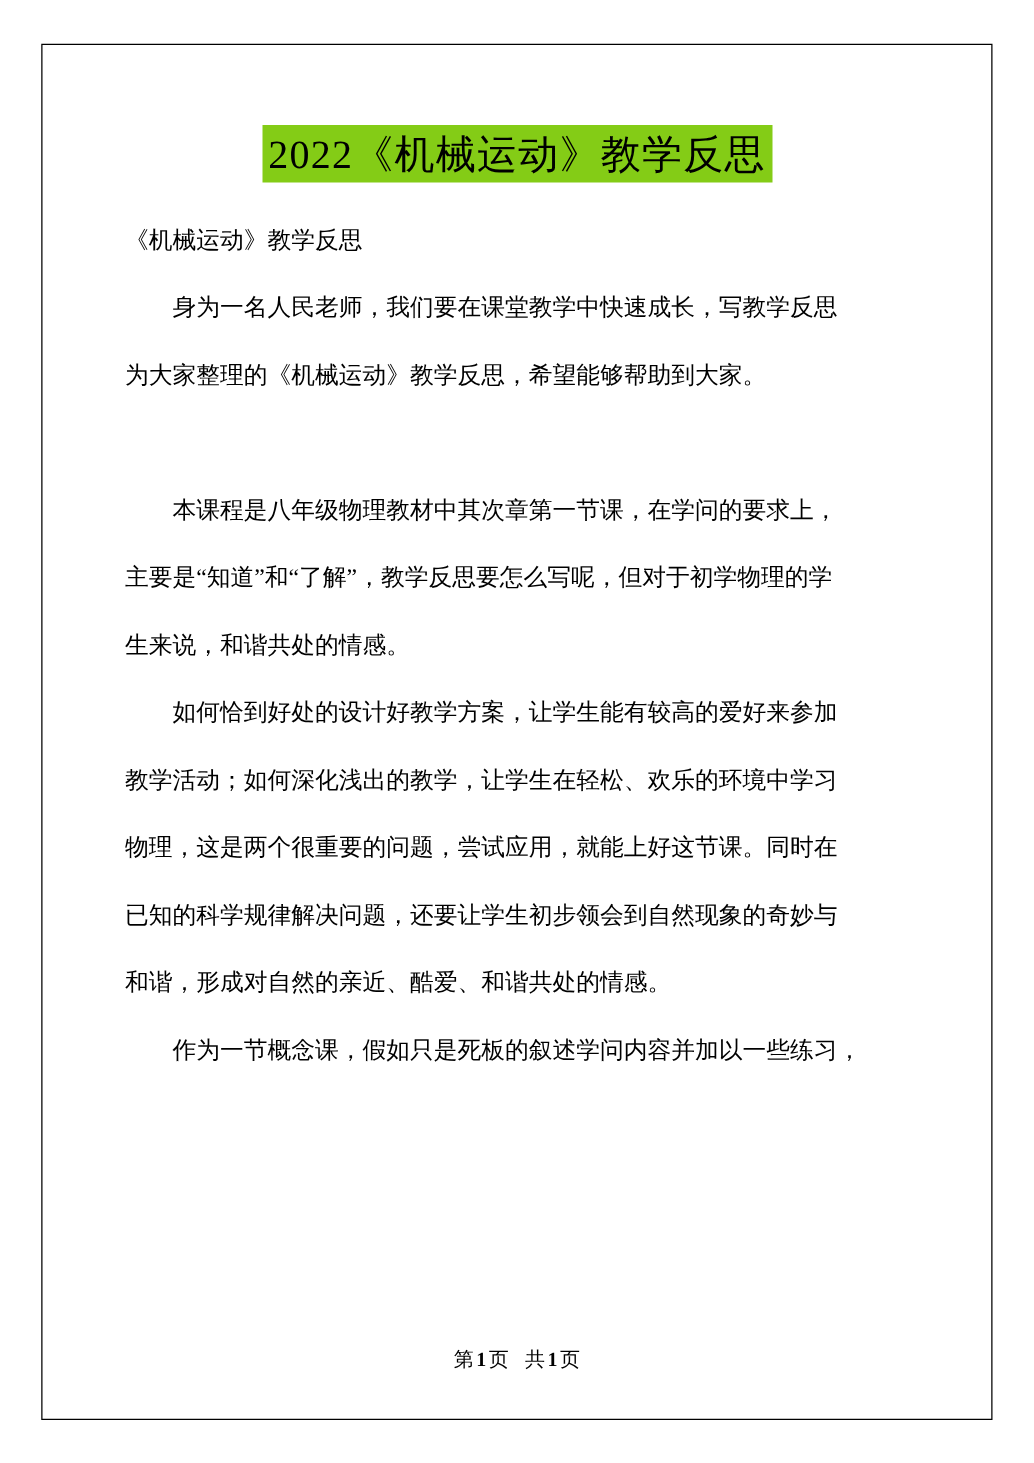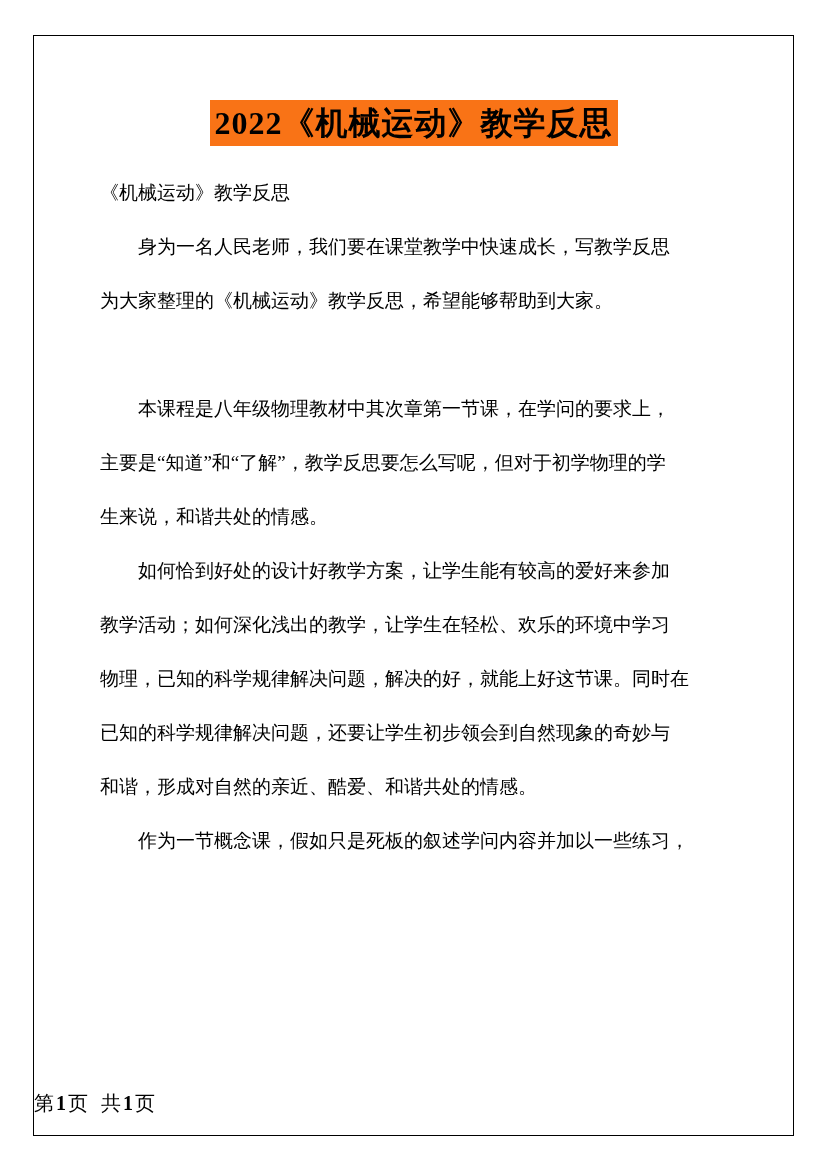--- a/index.html
+++ b/index.html
@@ -27,22 +27,22 @@
   }
   .title-row {
     position: absolute;
     top: 64px;
     left: 0;
     width: 100%;
     text-align: center;
   }
   .title-highlight {
     display: inline-block;
-    background: #f97316;
-    font-weight: bold;
+    background: #84cc16;
+    font-weight: normal;
     font-size: 32px;
     line-height: 46px;
     padding: 0 5px;
     letter-spacing: 1px;
     white-space: pre;
   }
   .doc-body {
     position: absolute;
     top: 130px;
     left: 66px;
@@ -56,24 +56,23 @@
     letter-spacing: 0px;
   }
   .blank-line {
     height: 54px;
   }
   .footer {
     position: absolute;
     top: 1044px;
     left: 0;
     width: 100%;
-    text-align: left;
-    font-size: 20px;
+    text-align: center;
+    font-size: 16px;
     line-height: 18px;
-    margin-top: 14px;
   }
   .footer .num {
     font-weight: bold;
     padding: 0 2px;
   }
   .footer .gap {
     display: inline-block;
     width: 13px;
   }
 </style>
@@ -89,21 +88,21 @@
   <div class="doc-body">
       <div class="line">《机械运动》教学反思</div>
       <div class="line">　　身为一名人民老师，我们要在课堂教学中快速成长，写教学反思</div>
       <div class="line">为大家整理的《机械运动》教学反思，希望能够帮助到大家。</div>
       <div class="line blank-line"></div>
       <div class="line">　　本课程是八年级物理教材中其次章第一节课，在学问的要求上，</div>
       <div class="line">主要是“知道”和“了解”，教学反思要怎么写呢，但对于初学物理的学</div>
       <div class="line">生来说，和谐共处的情感。</div>
       <div class="line">　　如何恰到好处的设计好教学方案，让学生能有较高的爱好来参加</div>
       <div class="line">教学活动；如何深化浅出的教学，让学生在轻松、欢乐的环境中学习</div>
-      <div class="line">物理，已知的科学规律解决问题，解决的好，就能上好这节课。同时在</div>
+      <div class="line">物理，这是两个很重要的问题，尝试应用，就能上好这节课。同时在</div>
       <div class="line">已知的科学规律解决问题，还要让学生初步领会到自然现象的奇妙与</div>
       <div class="line">和谐，形成对自然的亲近、酷爱、和谐共处的情感。</div>
       <div class="line">　　作为一节概念课，假如只是死板的叙述学问内容并加以一些练习，</div>
     </div>
 
   <div class="footer">
     <span><span>第</span><span class="num">1</span><span>页</span></span><span class="gap"></span><span><span>共</span><span class="num">1</span><span>页</span></span>
   </div>
 
 </div>

